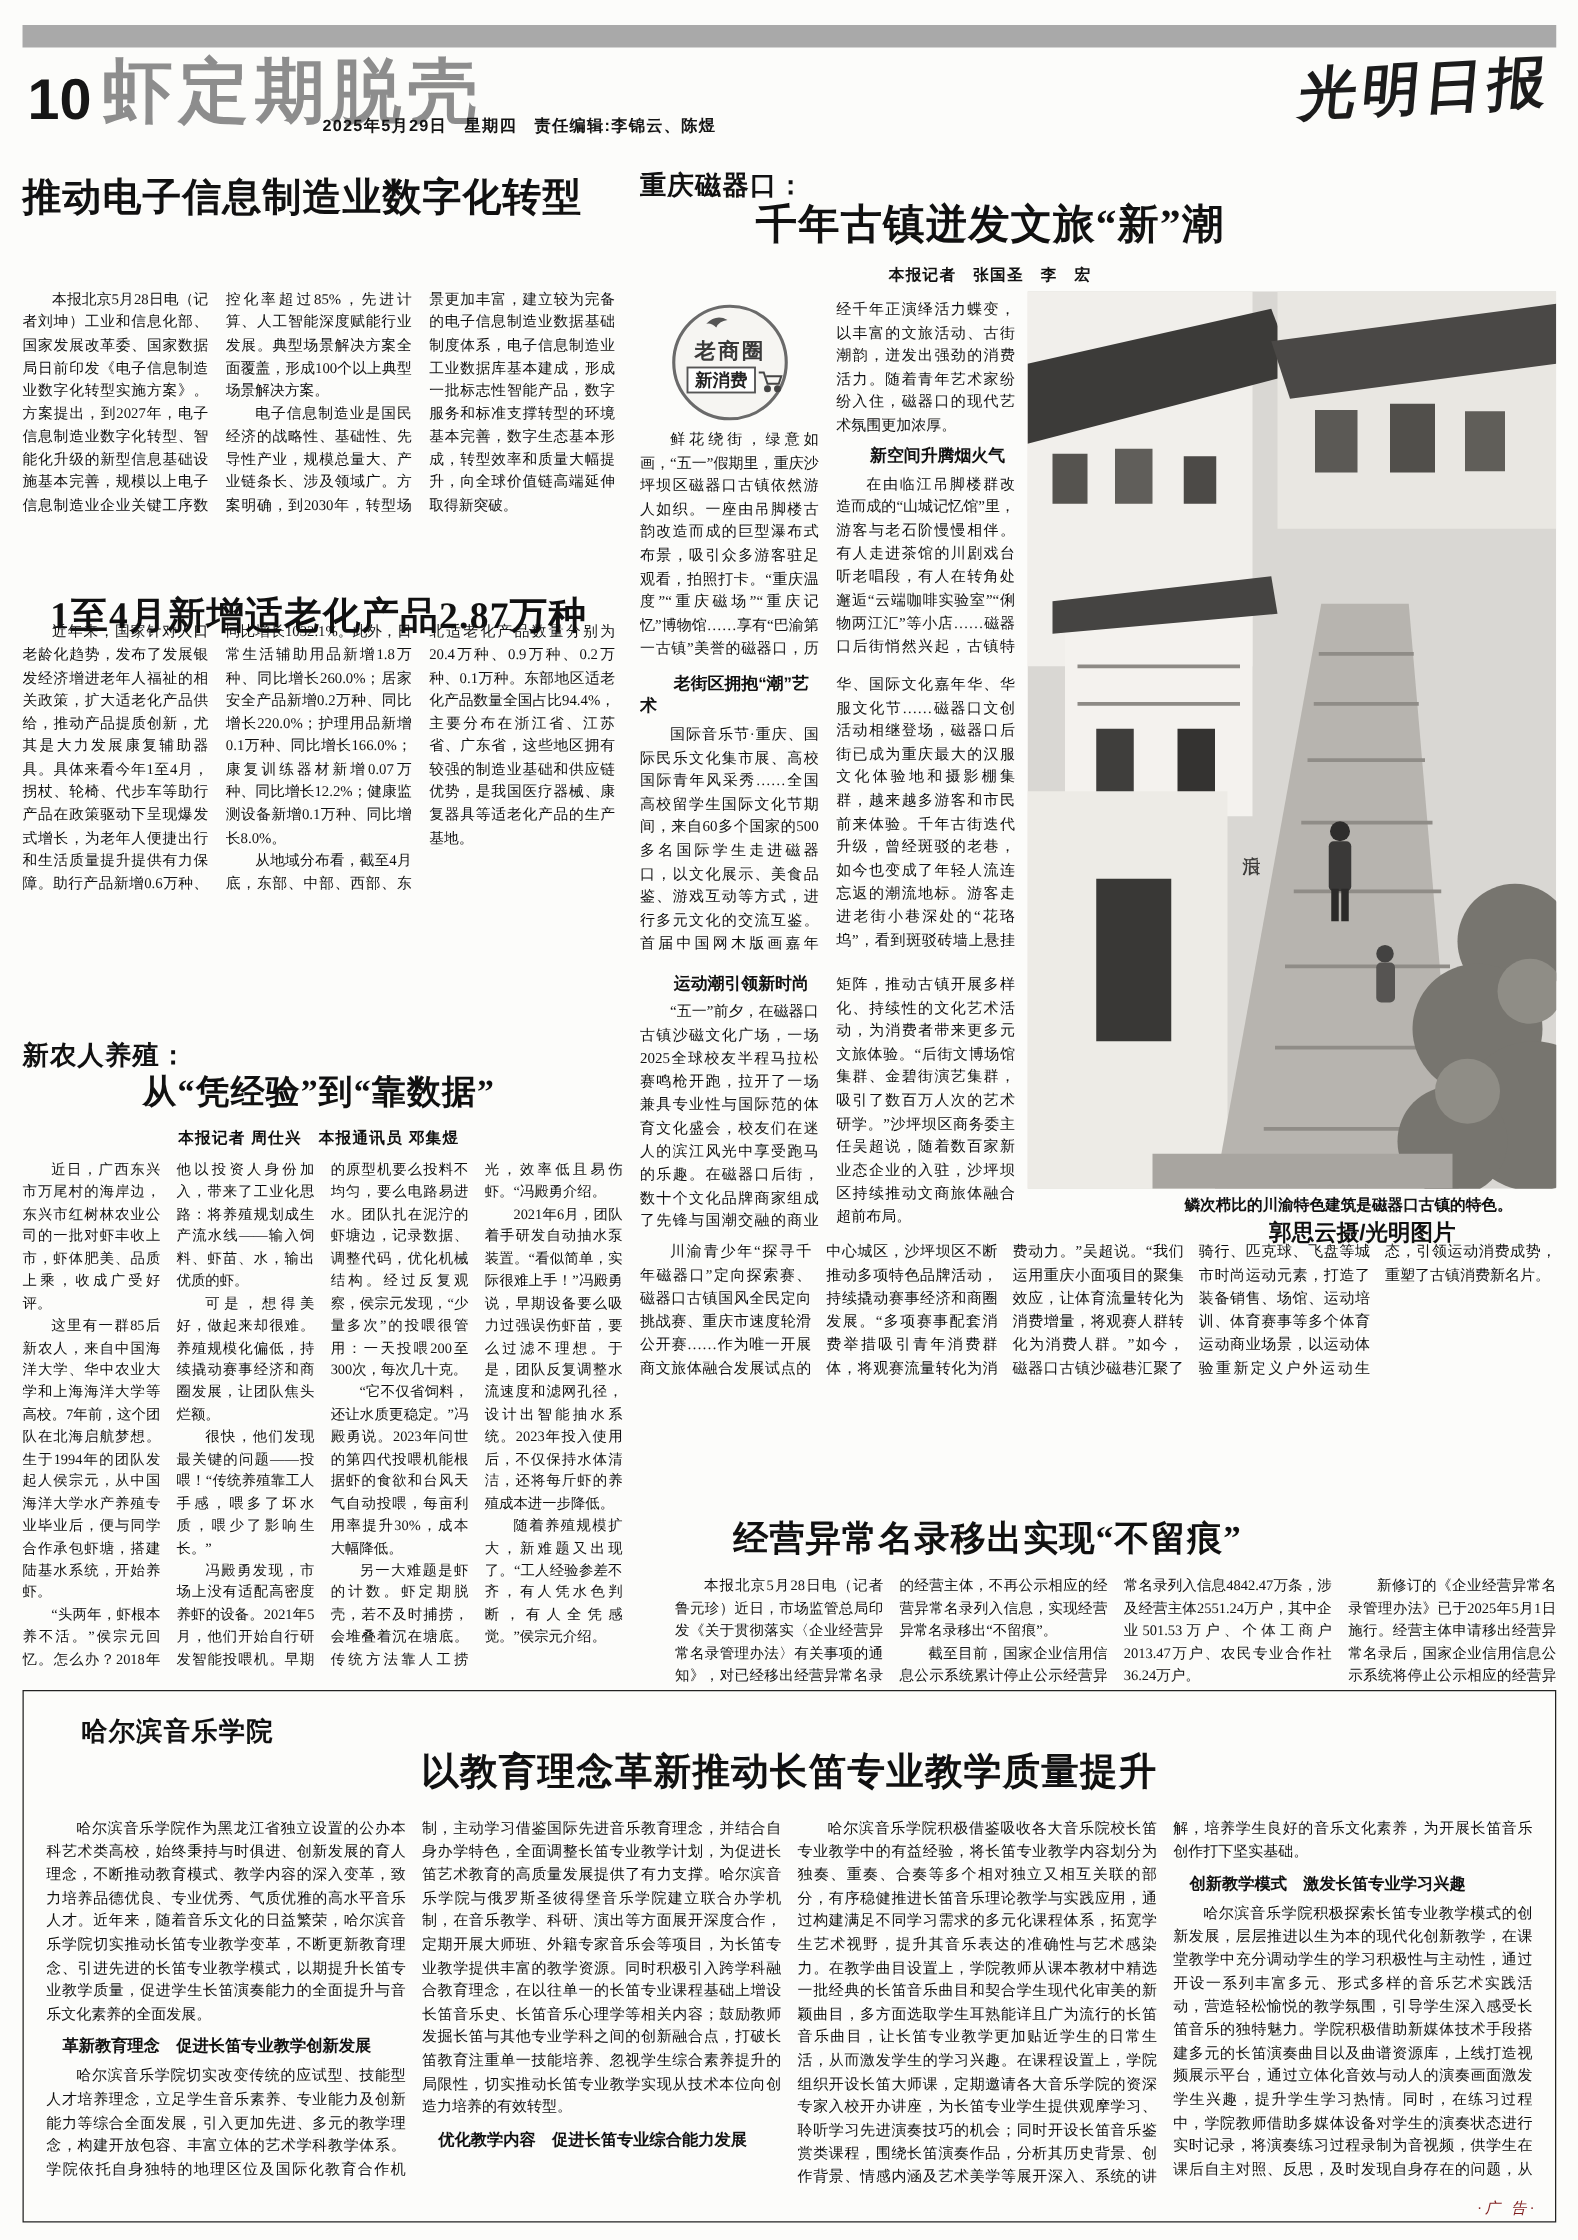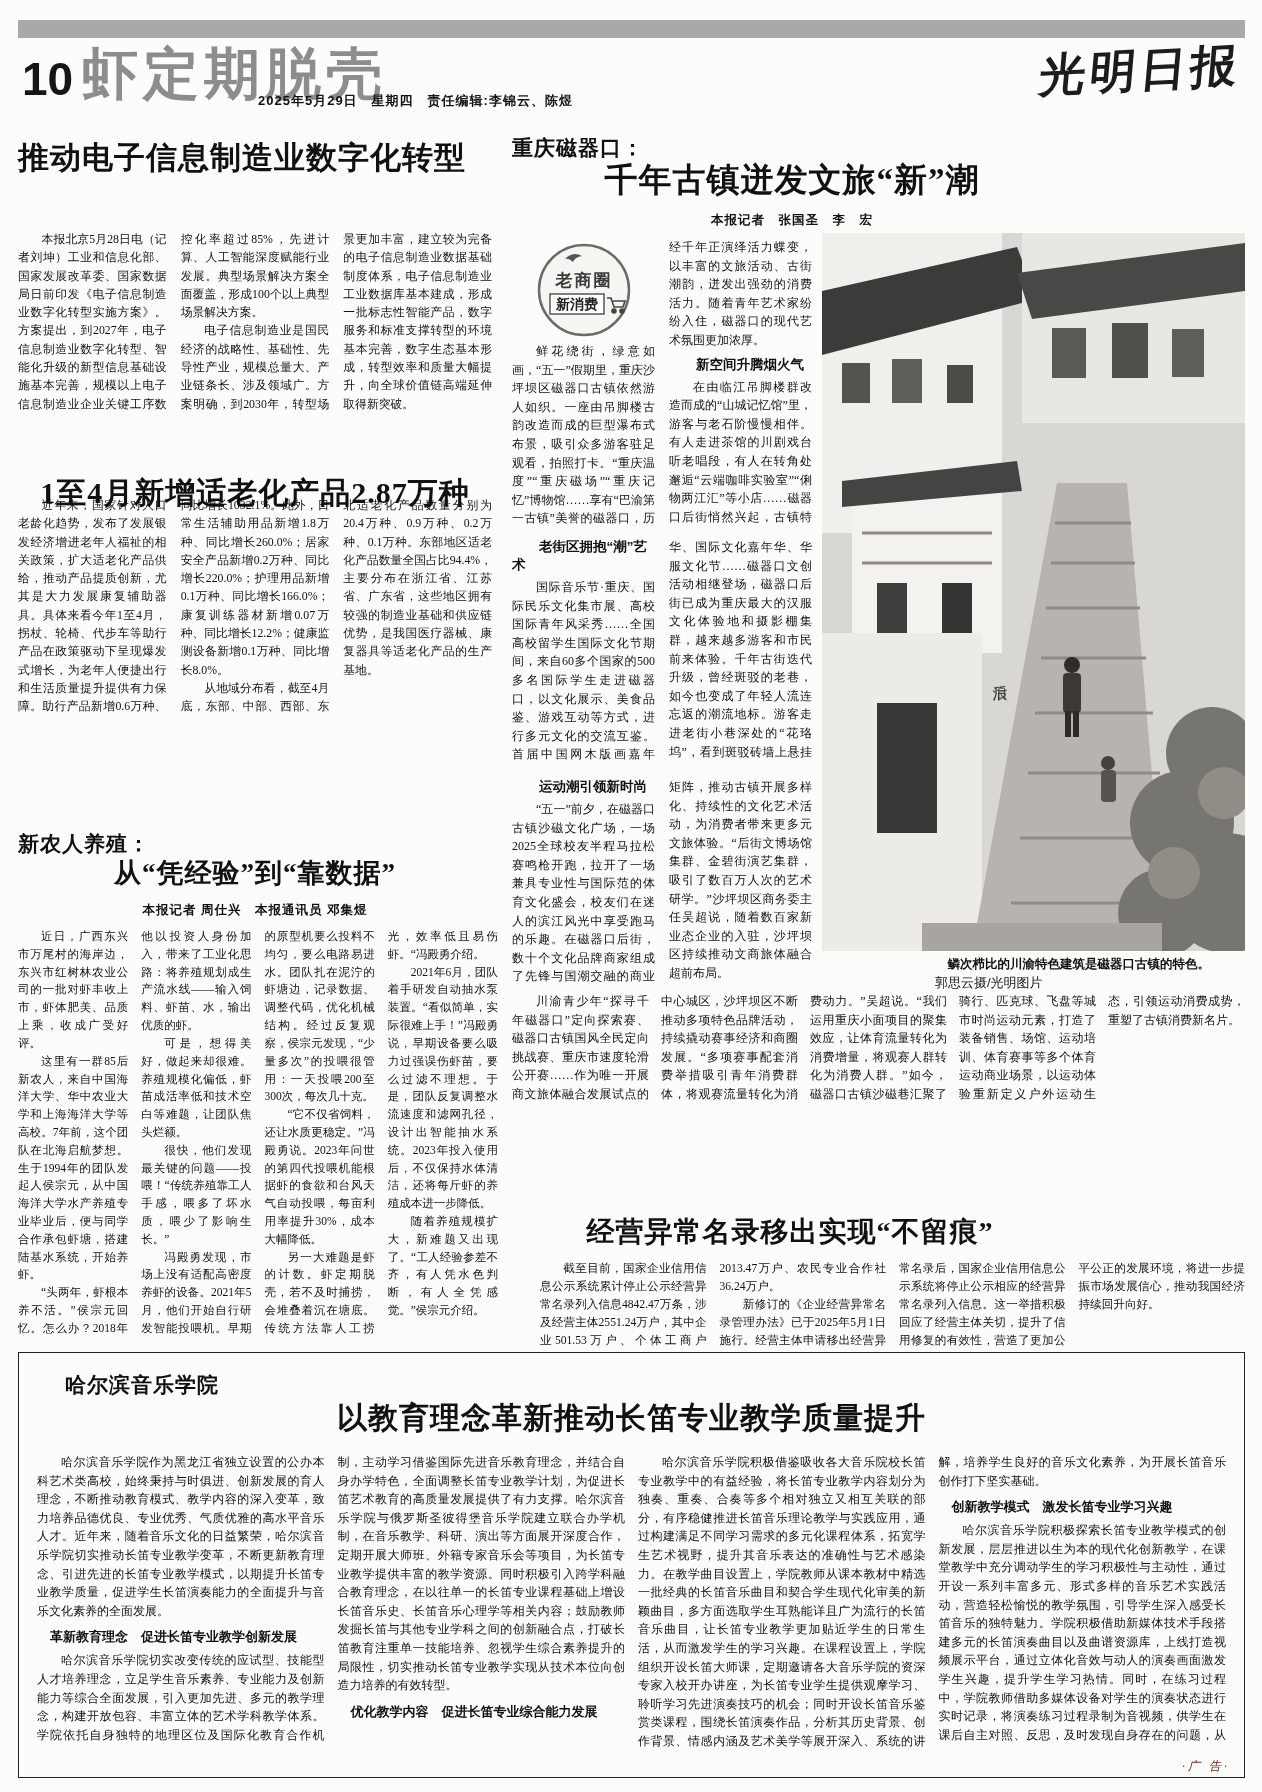--- a/index.html
+++ b/index.html
@@ -30,21 +30,21 @@
   .hl-a{font-size:31px;}
   .hl-b{font-size:30px;text-align:center;margin-top:36px;}
   .hl-c{font-size:27px;text-align:center;}
   .hl-d{font-size:33px;text-align:center;}
   .hl-e{font-size:28px;text-align:center;}
   .hl-ad{font-size:30px;text-align:center;}
   .byline{font-size:12.5px;text-align:center;font-weight:bold;letter-spacing:1px;}
   .bodytxt{font-size:11.8px;}
   .subhead{font-weight:800;font-size:13.5px;margin:6px 0 4px 0;text-indent:2em;font-family:"Liberation Sans",sans-serif;}
   .caption{font-size:12.5px;font-weight:bold;line-height:1.5;}
-  .credit{text-align:left;font-weight:normal;font-size:13px;font-family:"Liberation Sans",sans-serif;}
+  .credit{text-align:center;font-weight:bold;font-size:18px;font-family:"Liberation Sans",sans-serif;}
   .stamp-wrap{height:104px;display:flex;align-items:center;justify-content:center;}
   .adbox{border:1px solid #222;background:#fcfcfa;}
   .ad-subhead{font-weight:800;font-size:13px;margin:8px 0 5px 0;font-family:"Liberation Sans",sans-serif;text-indent:1em;}
   .admark{font-size:12px;letter-spacing:3px;color:#7f1d1d;font-style:italic;}
 </style>
 </head>
 <body>
 
 <div class="abs topbar" style="left:18px;top:20px;width:1227px;height:18px;"></div>
 <div class="abs pageno sans" style="left:22px;top:56px;">10</div>
@@ -66,21 +66,21 @@
     <p class="para">从地域分布看，截至4月底，东部、中部、西部、东北适老化产品数量分别为20.4万种、0.9万种、0.2万种、0.1万种。东部地区适老化产品数量全国占比94.4%，主要分布在浙江省、江苏省、广东省，这些地区拥有较强的制造业基础和供应链优势，是我国医疗器械、康复器具等适老化产品的生产基地。</p>
   </div>
 
 <div class="abs kicker-bold sans" style="left:18px;top:830px;">新农人养殖：</div>
 <div class="abs hl hl-c" style="left:18px;top:858px;width:474px;">从“凭经验”到“靠数据”</div>
 <div class="abs byline sans" style="left:18px;top:902px;width:474px;">本报记者 周仕兴　本报通讯员 邓集煜</div>
 <div class="abs body-block cols4 bodytxt" style="left:18px;top:928px;width:480px;height:420px;font-size:11.5px;">
     <p class="para">近日，广西东兴市万尾村的海岸边，东兴市红树林农业公司的一批对虾丰收上市，虾体肥美、品质上乘，收成广受好评。</p>
     <p class="para">这里有一群85后新农人，来自中国海洋大学、华中农业大学和上海海洋大学等高校。7年前，这个团队在北海启航梦想。生于1994年的团队发起人侯宗元，从中国海洋大学水产养殖专业毕业后，便与同学合作承包虾塘，搭建陆基水系统，开始养虾。</p>
     <p class="para">“头两年，虾根本养不活。”侯宗元回忆。怎么办？2018年他以投资人身份加入，带来了工业化思路：将养殖规划成生产流水线——输入饲料、虾苗、水，输出优质的虾。</p>
-    <p class="para">可是，想得美好，做起来却很难。养殖规模化偏低，虾苗成活率低和技术空白等难题，让团队焦头烂额。</p>
+    <p class="para">可是，想得美好，做起来却很难。养殖规模化偏低，持续撬动赛事经济和商圈发展，让团队焦头烂额。</p>
     <p class="para">很快，他们发现最关键的问题——投喂！“传统养殖靠工人手感，喂多了坏水质，喂少了影响生长。”</p>
     <p class="para">冯殿勇发现，市场上没有适配高密度养虾的设备。2021年5月，他们开始自行研发智能投喂机。早期的原型机要么投料不均匀，要么电路易进水。团队扎在泥泞的虾塘边，记录数据、调整代码，优化机械结构。经过反复观察，侯宗元发现，“少量多次”的投喂很管用：一天投喂200至300次，每次几十克。</p>
     <p class="para">“它不仅省饲料，还让水质更稳定。”冯殿勇说。2023年问世的第四代投喂机能根据虾的食欲和台风天气自动投喂，每亩利用率提升30%，成本大幅降低。</p>
     <p class="para">另一大难题是虾的计数。虾定期脱壳，若不及时捕捞，会堆叠着沉在塘底。传统方法靠人工捞光，效率低且易伤虾。“冯殿勇介绍。</p>
     <p class="para">2021年6月，团队着手研发自动抽水泵装置。“看似简单，实际很难上手！”冯殿勇说，早期设备要么吸力过强误伤虾苗，要么过滤不理想。于是，团队反复调整水流速度和滤网孔径，设计出智能抽水系统。2023年投入使用后，不仅保持水体清洁，还将每斤虾的养殖成本进一步降低。</p>
     <p class="para">随着养殖规模扩大，新难题又出现了。“工人经验参差不齐，有人凭水色判断，有人全凭感觉。”侯宗元介绍。</p>
   </div>
 
 <div class="abs kicker-bold sans" style="left:512px;top:134px;">重庆磁器口：</div>
 <div class="abs hl hl-d" style="left:512px;top:162px;width:560px;">千年古镇迸发文旅“新”潮</div>
@@ -176,20 +176,21 @@
     <rect x="100" y="690" width="240" height="28" fill="#a8a5a0"></rect>
   </svg>
 </div>
 <div class="abs" style="left:935px;top:955px;width:310px;">
   <div class="caption" style="text-indent:1em;">鳞次栉比的川渝特色建筑是磁器口古镇的特色。</div>
   <div class="credit">郭思云摄/光明图片</div>
 </div>
 
 <div class="abs hl hl-e" style="left:540px;top:1216px;width:500px;">经营异常名录移出实现“不留痕”</div>
 <div class="abs body-block cols4 bodytxt" style="left:540px;top:1260px;width:705px;height:94px;font-size:11.6px;">
+    <p class="para">本报北京5月28日电（记者鲁元珍）近日，市场监管总局印发《关于贯彻落实〈企业经营异常名录管理办法〉有关事项的通知》，对已经移出经营异常名录的经营主体，不再公示相应的经营异常名录列入信息，实现经营异常名录移出“不留痕”。</p>
     <p class="para">截至目前，国家企业信用信息公示系统累计停止公示经营异常名录列入信息4842.47万条，涉及经营主体2551.24万户，其中企业501.53万户、个体工商户2013.47万户、农民专业合作社36.24万户。</p>
     <p class="para">新修订的《企业经营异常名录管理办法》已于2025年5月1日施行。经营主体申请移出经营异常名录后，国家企业信用信息公示系统将停止公示相应的经营异常名录列入信息。这一举措积极回应了经营主体关切，提升了信用修复的有效性，营造了更加公平公正的发展环境，将进一步提振市场发展信心，推动我国经济持续回升向好。</p>
   </div>
 
 <div class="abs adbox" style="left:18px;top:1352px;width:1225px;height:424px;">
   <div class="abs kicker-bold sans" style="left:18px;top:18px;font-size:21px;padding-left:28px;">哈尔滨音乐学院</div>
   <div class="abs hl hl-ad" style="left:120px;top:48px;width:985px;">以教育理念革新推动长笛专业教学质量提升</div>
   <div class="abs body-block cols4" style="left:18px;top:100px;width:1189px;height:304px;font-size:12px;">
     <p class="para">哈尔滨音乐学院作为黑龙江省独立设置的公办本科艺术类高校，始终秉持与时俱进、创新发展的育人理念，不断推动教育模式、教学内容的深入变革，致力培养品德优良、专业优秀、气质优雅的高水平音乐人才。近年来，随着音乐文化的日益繁荣，哈尔滨音乐学院切实推动长笛专业教学变革，不断更新教育理念、引进先进的长笛专业教学模式，以期提升长笛专业教学质量，促进学生长笛演奏能力的全面提升与音乐文化素养的全面发展。</p>
     <div class="ad-subhead">革新教育理念　促进长笛专业教学创新发展</div>

